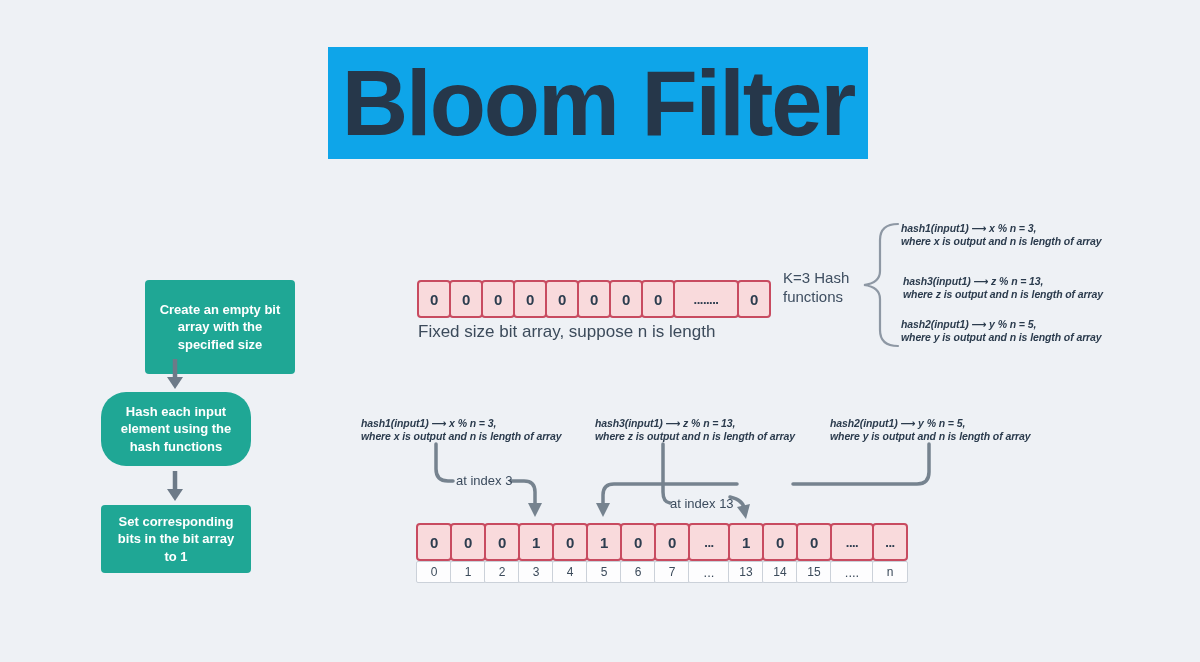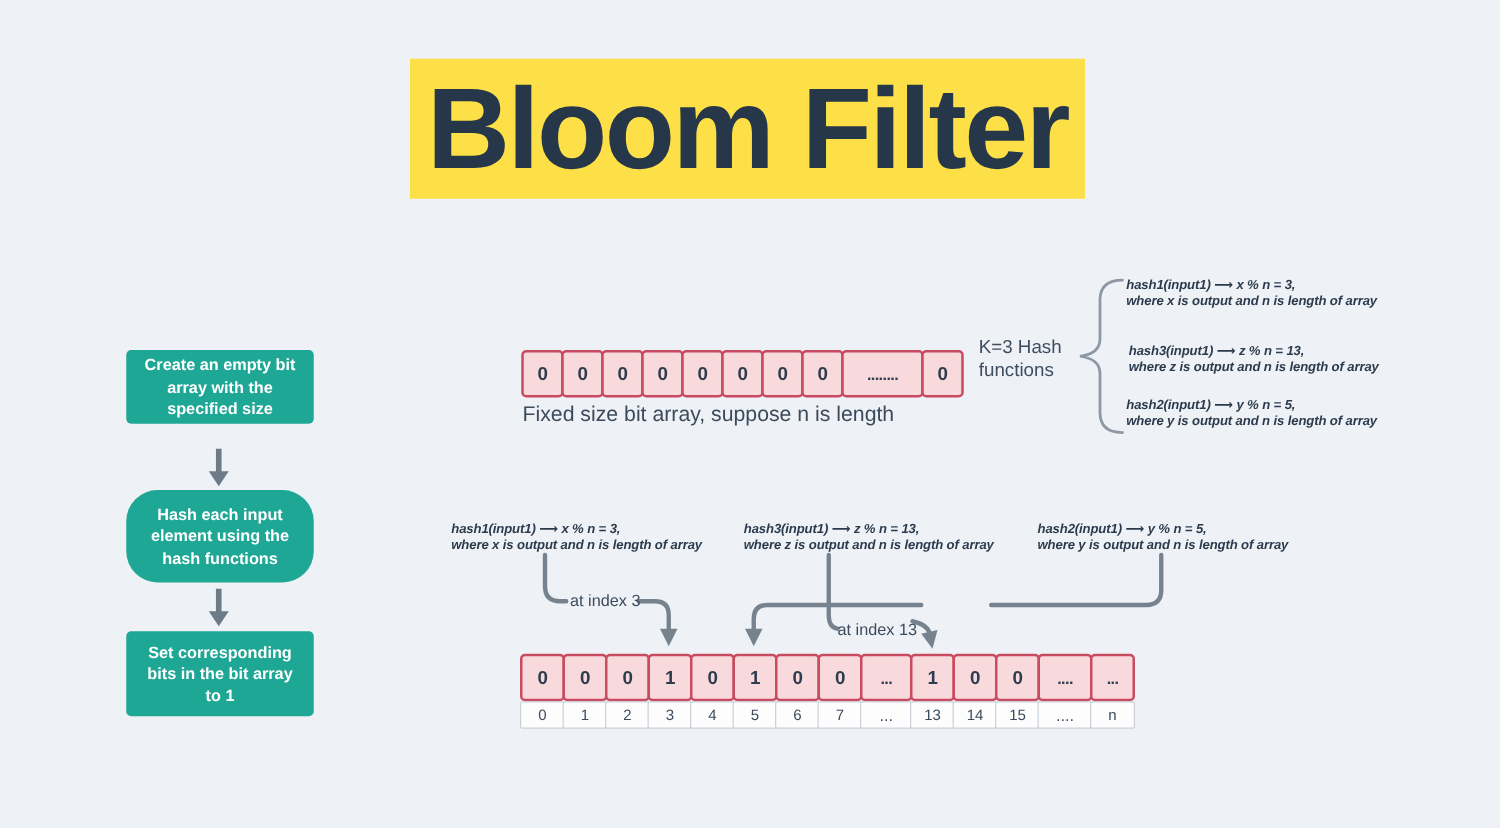--- a/index.html
+++ b/index.html
@@ -8,37 +8,37 @@
     font-family:"Liberation Sans","DejaVu Sans",sans-serif;
     background:#eef1f5;
     position:relative;
     overflow:hidden;
   }
   .stage { position:absolute; inset:0; width:1200px; height:662px; }
 
   
   .banner {
     position:absolute; left:328px; top:47px; width:540px; height:112px;
-    background:#fde047;
+    background:#0ea5e9;
     display:flex; align-items:center; justify-content:center;
   }
   .banner h1 {
     font-size:92px; font-weight:bold; letter-spacing:-2px;
     color:#26374a; white-space:nowrap; line-height:112px;
   }
 
   
   .step-box {
     position:absolute; left:101px; width:150px;
     background:#1fa795; border-radius:4px;
     color:#ffffff; font-size:13px; font-weight:bold; line-height:17.5px;
     display:flex; align-items:center; justify-content:center; text-align:center;
     padding:6px 10px;
   }
-  .step-1 { top:280px; height:59px; }
+  .step-1 { top:280px; height:94px;margin-left:44px; }
   .step-2 { top:392px; height:74px;border-radius:25px; }
   .step-3 { top:505px; height:68px; }
   .flow-arrow { position:absolute; left:164px; width:22px; height:32px; }
   .flow-arrow-1 { top:358px; }
   .flow-arrow-2 { top:470px; }
 
   
   .bit-row { display:flex; }
   .bit-cell {
     width:34px; height:38px;

